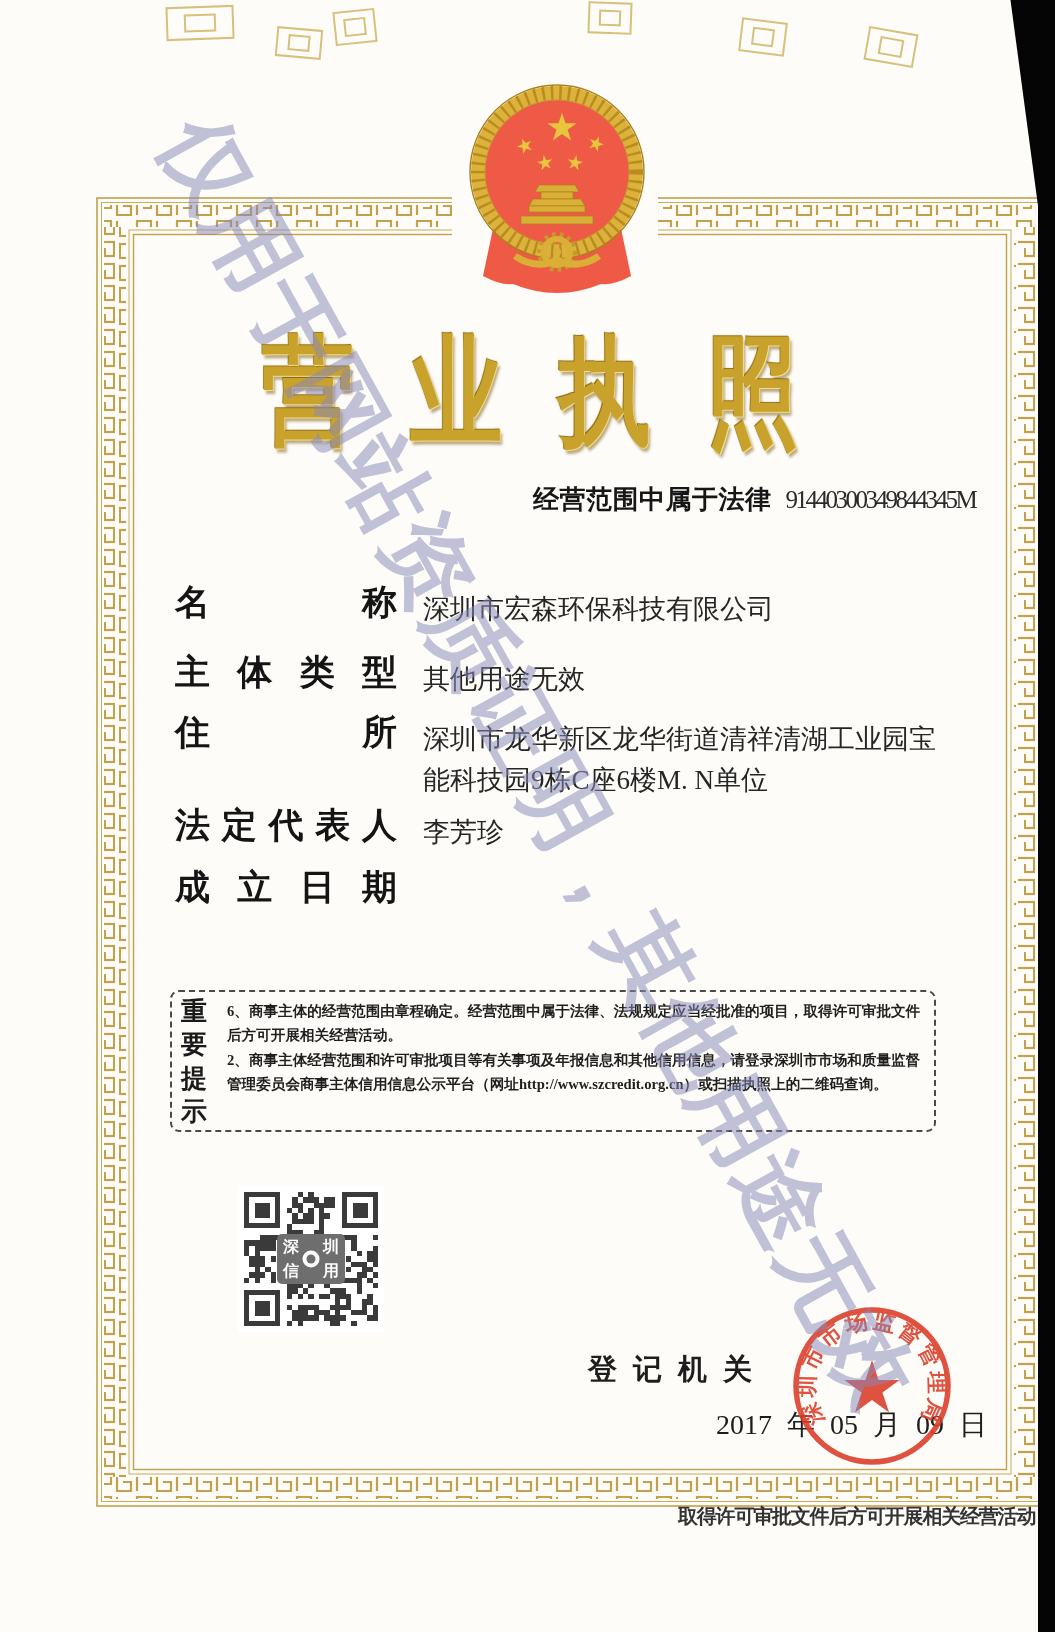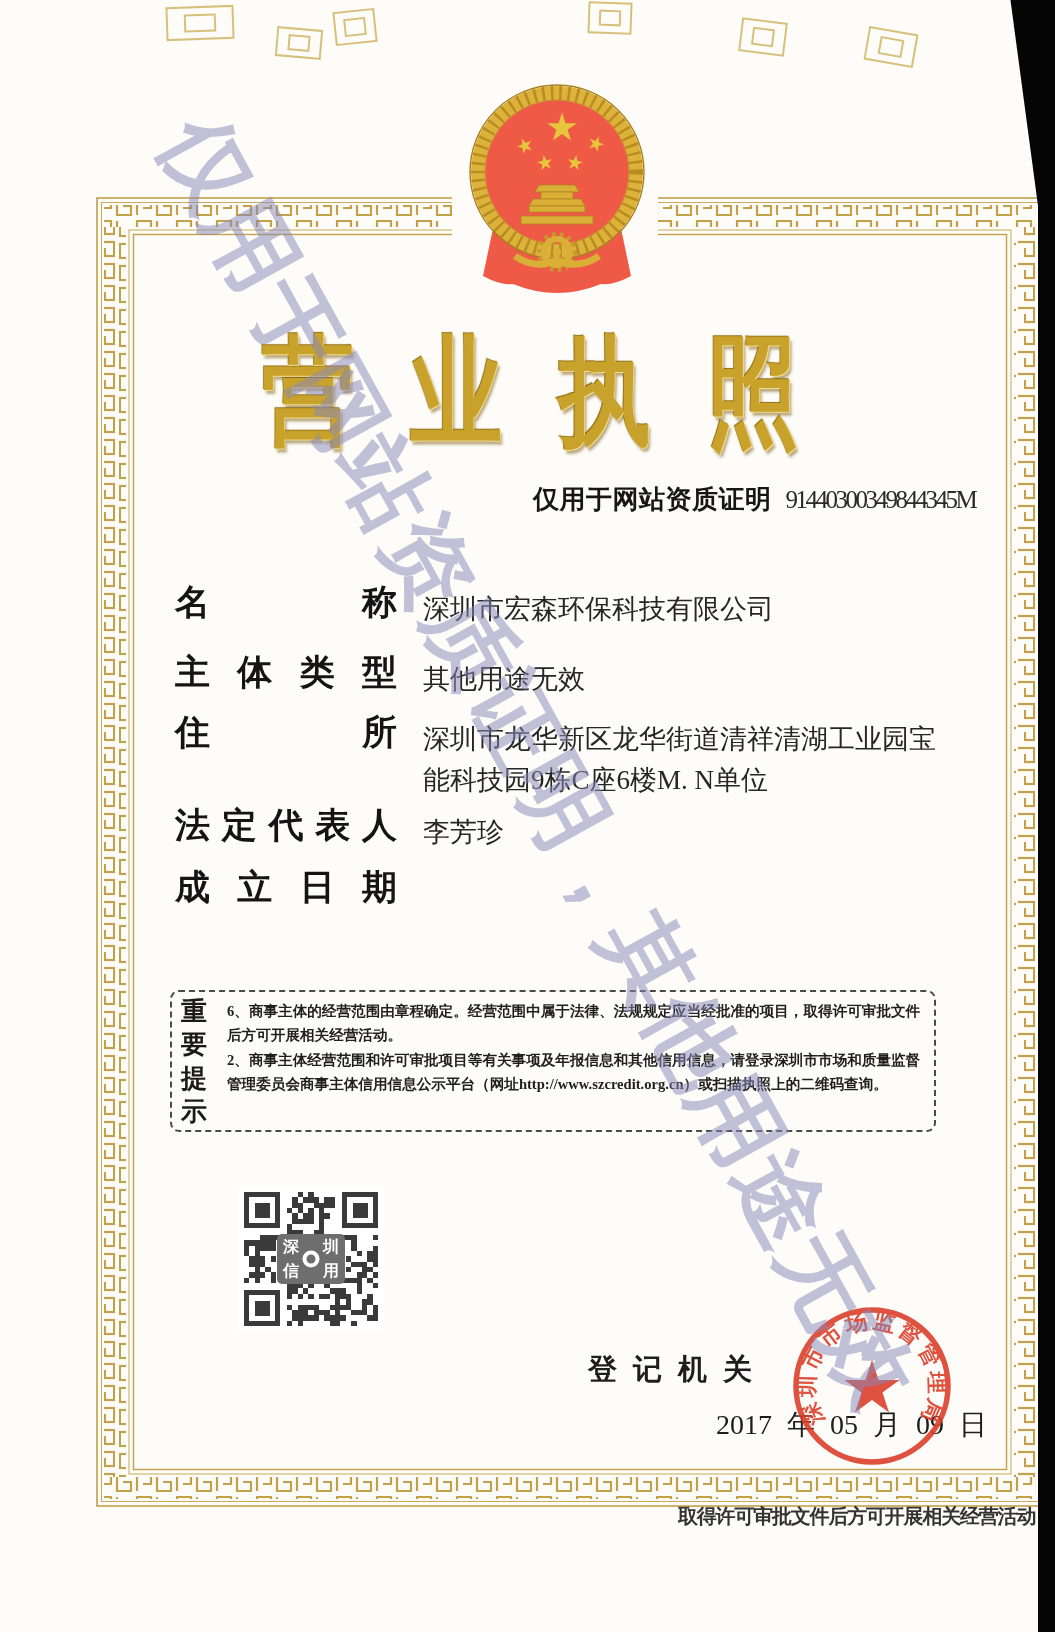--- a/index.html
+++ b/index.html
@@ -166,21 +166,21 @@
 
   <circle cx="94" cy="172" r="17.5" fill="none" stroke="#c49b2a" stroke-width="5" stroke-dasharray="3.5 4.2"></circle>
   <circle cx="94" cy="172" r="13" fill="none" stroke="#d9af36" stroke-width="6"></circle>
   <circle cx="94" cy="172" r="4" fill="#d9af36"></circle>
   <path d="M52 176 Q72 190 94 180 Q116 190 136 176" fill="none" stroke="#d9af36" stroke-width="7"></path>
 </svg>
 
 <div class="title">营业执照</div>
 
 <div class="credit-line">
-  <span class="credit-label">仅用于网站资质证明</span><span class="credit-value">91440300349844345M</span>
+  <span class="credit-label">经营范围中属于法律</span><span class="credit-value">91440300349844345M</span>
 </div>
 
 <div class="field-row" id="row-0">
   <div class="field-label split-chars">
       <span>名</span>
       <span>称</span>
     </div>
   <div class="field-value">深圳市宏森环保科技有限公司</div>
 </div>
 <div class="field-row" id="row-1">

